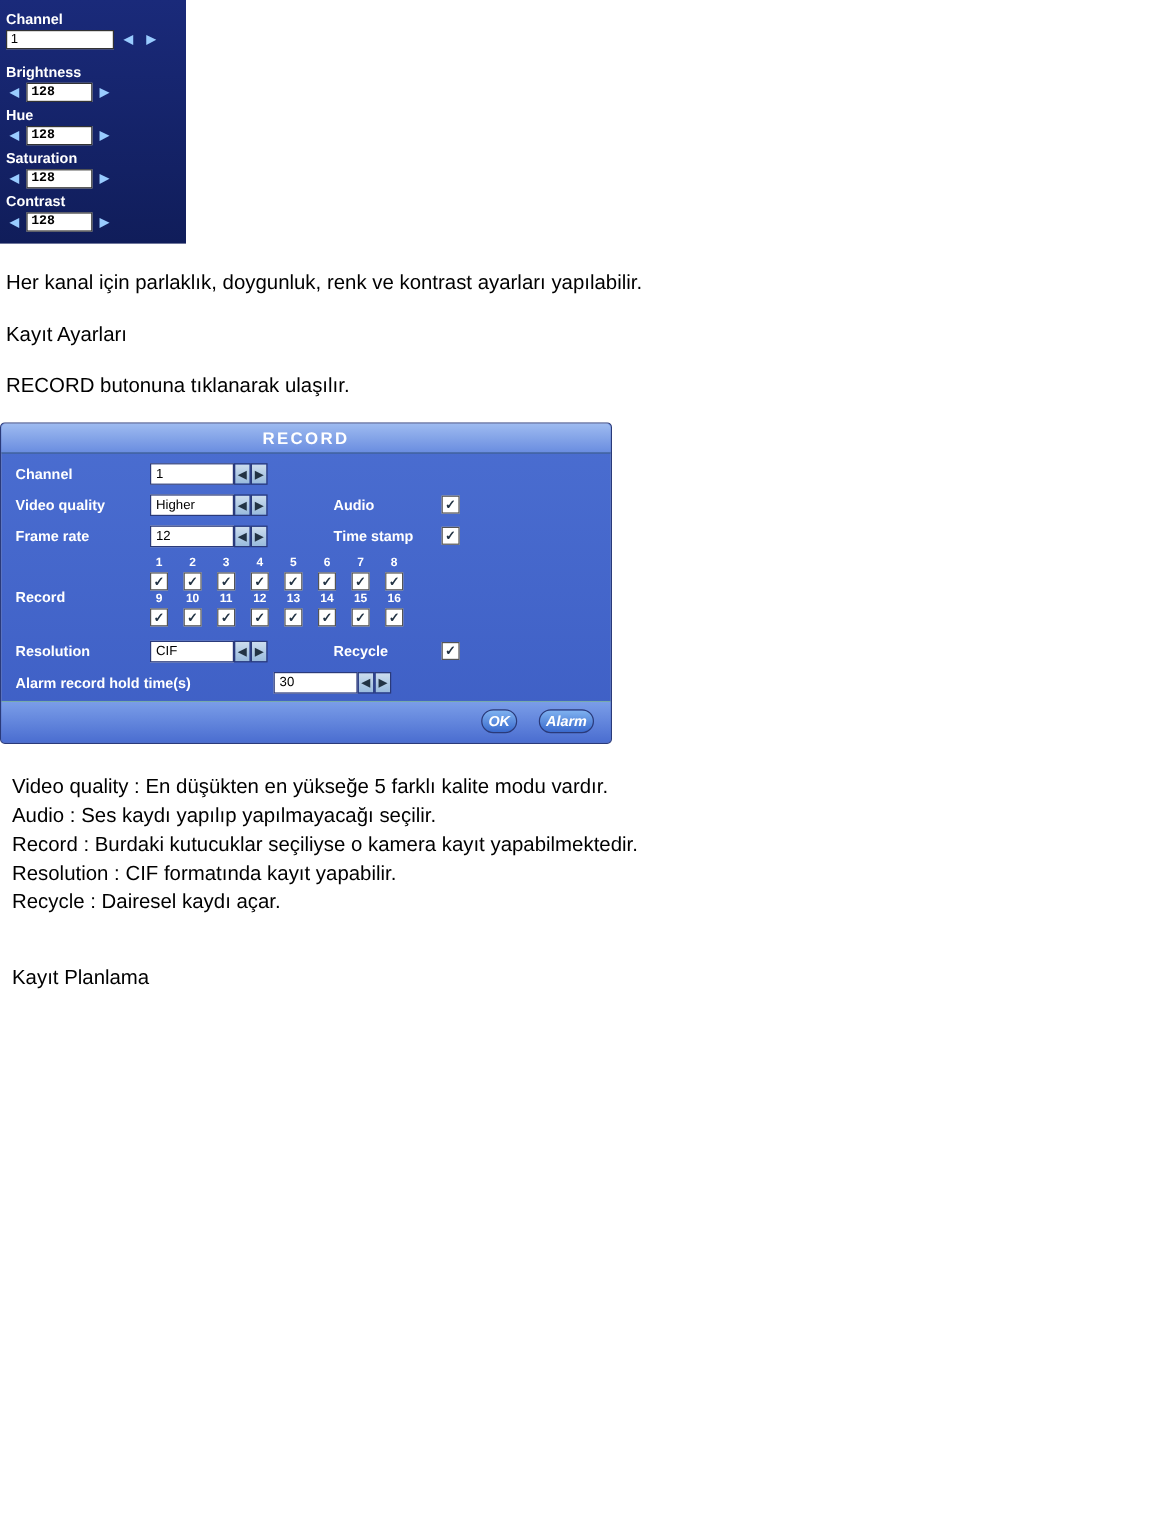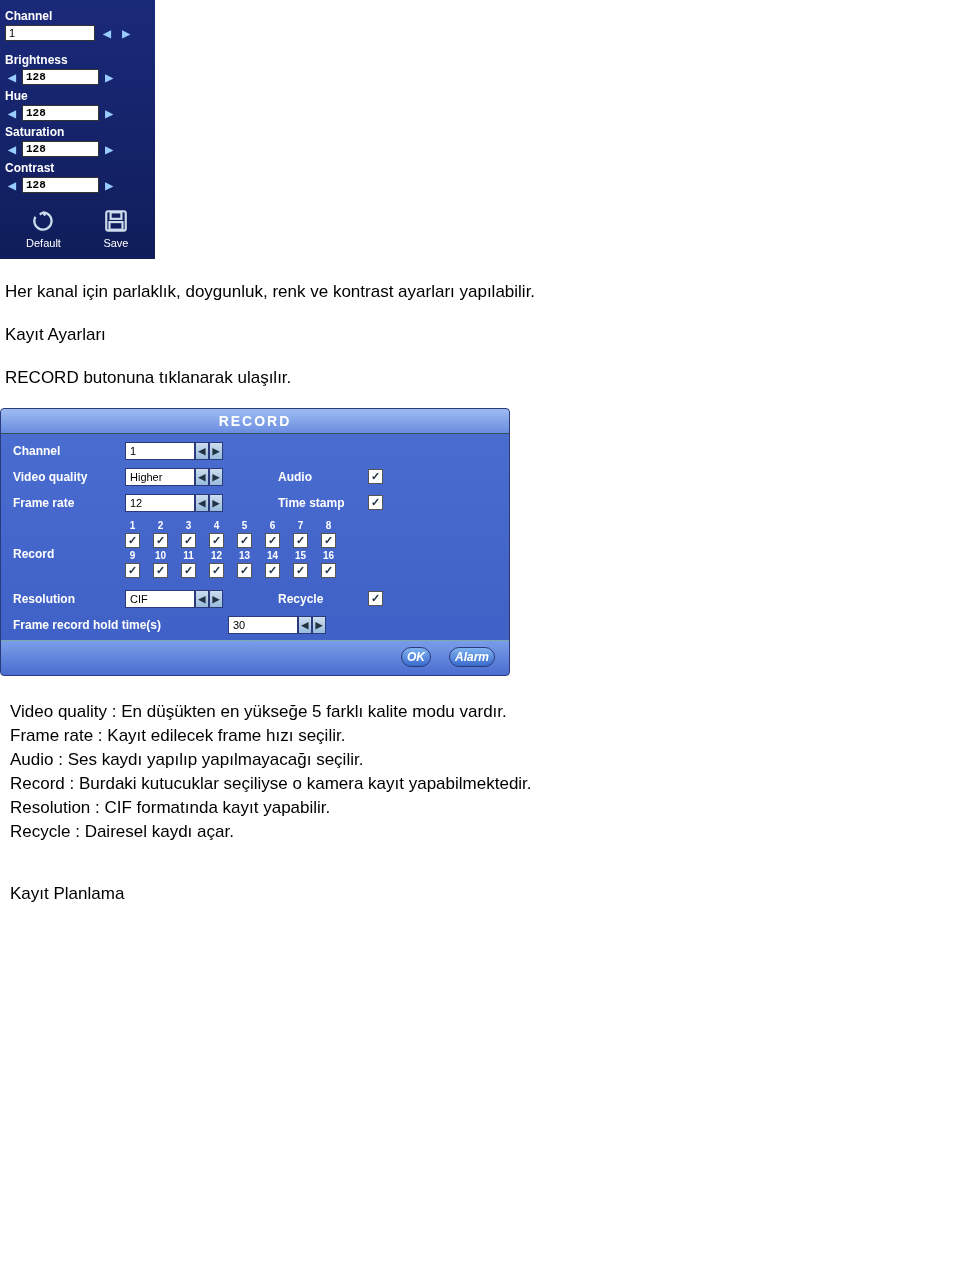--- a/index.html
+++ b/index.html
@@ -20,21 +20,21 @@
     color: #fff;
     font-size: 12px;
     font-weight: bold;
   }
   .p1-label { margin-top: 4px; margin-bottom: 2px; }
   .p1-row { display: flex; align-items: center; gap: 3px; }
   .p1-input {
     background: #fff;
     color: #000;
     border: 1px solid #333;
-    width: 77px;
+    width: 55px;
     height: 16px;
     font-size: 11px;
     padding: 0 3px;
     font-weight: bold;
     font-family: 'Courier New', monospace;
   }
   .p1-input.ch { font-family: Arial; font-weight: normal; }
   .p1-arrow {
     width: 14px; height: 14px;
     display: flex; align-items: center; justify-content: center;
@@ -165,36 +165,20 @@
     <span class="p1-arrow">▶</span>
   </div>
 
   <div class="p1-label">Contrast</div>
   <div class="p1-row">
     <span class="p1-arrow">◀</span>
     <input class="p1-input" value="128" style="">
     <span class="p1-arrow">▶</span>
   </div>
 
-  <div class="p1-buttons">
-    <div class="p1-btn">
-      <svg viewBox="0 0 24 24">
-          <path fill="none" stroke="#cde" stroke-width="2" d="M12 4 a8 8 0 1 1 -7 4 M12 4 l-3 2 M12 4 l2 3"></path>
-        </svg>
-      <span>Default</span>
-    </div>
-    <div class="p1-btn">
-      <svg viewBox="0 0 24 24">
-          <rect x="3" y="3" width="18" height="18" rx="2" fill="none" stroke="#cde" stroke-width="2"></rect>
-          <rect x="7" y="4" width="10" height="6" fill="none" stroke="#cde" stroke-width="2"></rect>
-          <rect x="6" y="13" width="12" height="7" fill="none" stroke="#cde" stroke-width="2"></rect>
-        </svg>
-      <span>Save</span>
-    </div>
-  </div>
 </div>
 
 <div class="doc">
   <p>Her kanal için parlaklık, doygunluk, renk ve kontrast ayarları yapılabilir.</p>
   <p>Kayıt Ayarları</p>
   <p class="tight">RECORD butonuna tıklanarak ulaşılır.</p>
 </div>
 
 <div class="panel2">
   <div class="p2-title">RECORD</div>
@@ -282,36 +266,35 @@
       <input class="p2-input" value="CIF" style="">
       <span class="p2-spin">
         <span class="arr">◀</span>
         <span class="arr">▶</span>
       </span>
       <span class="lbl2">Recycle</span>
       <span class="p2-chk">✓</span>
     </div>
 
     <div class="p2-alarm-row">
-      <span class="lbl3">Frame record hold time(s)</span>
+      <span class="lbl3">Alarm record hold time(s)</span>
       <input class="p2-input" value="30" style="">
       <span class="p2-spin">
         <span class="arr">◀</span>
         <span class="arr">▶</span>
       </span>
     </div>
   </div>
 
   <div class="p2-footer">
     <div class="btn"><span>OK</span></div>
     <div class="btn"><span>Alarm</span></div>
   </div>
 </div>
 
 <div class="doc2">
   <p>Video quality : En düşükten en yükseğe 5 farklı kalite modu vardır.</p>
-  <p>Frame rate : Kayıt edilecek frame hızı seçilir.</p>
   <p>Audio : Ses kaydı yapılıp yapılmayacağı seçilir.</p>
   <p>Record : Burdaki kutucuklar seçiliyse o kamera kayıt yapabilmektedir.</p>
   <p>Resolution : CIF formatında kayıt yapabilir.</p>
   <p class="last">Recycle : Dairesel kaydı açar.</p>
   <p class="kayit">Kayıt Planlama</p>
 </div>
 
 </body></html>

